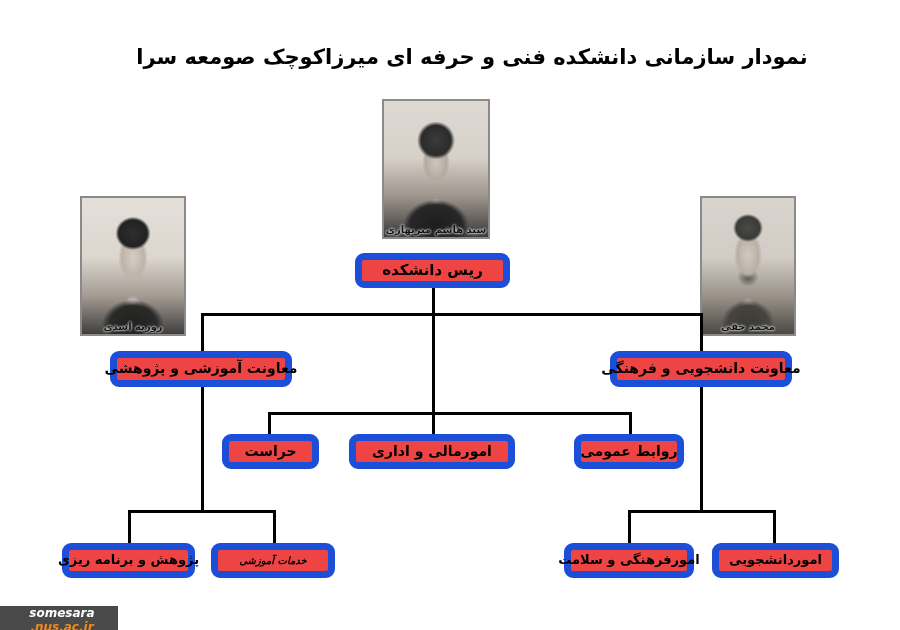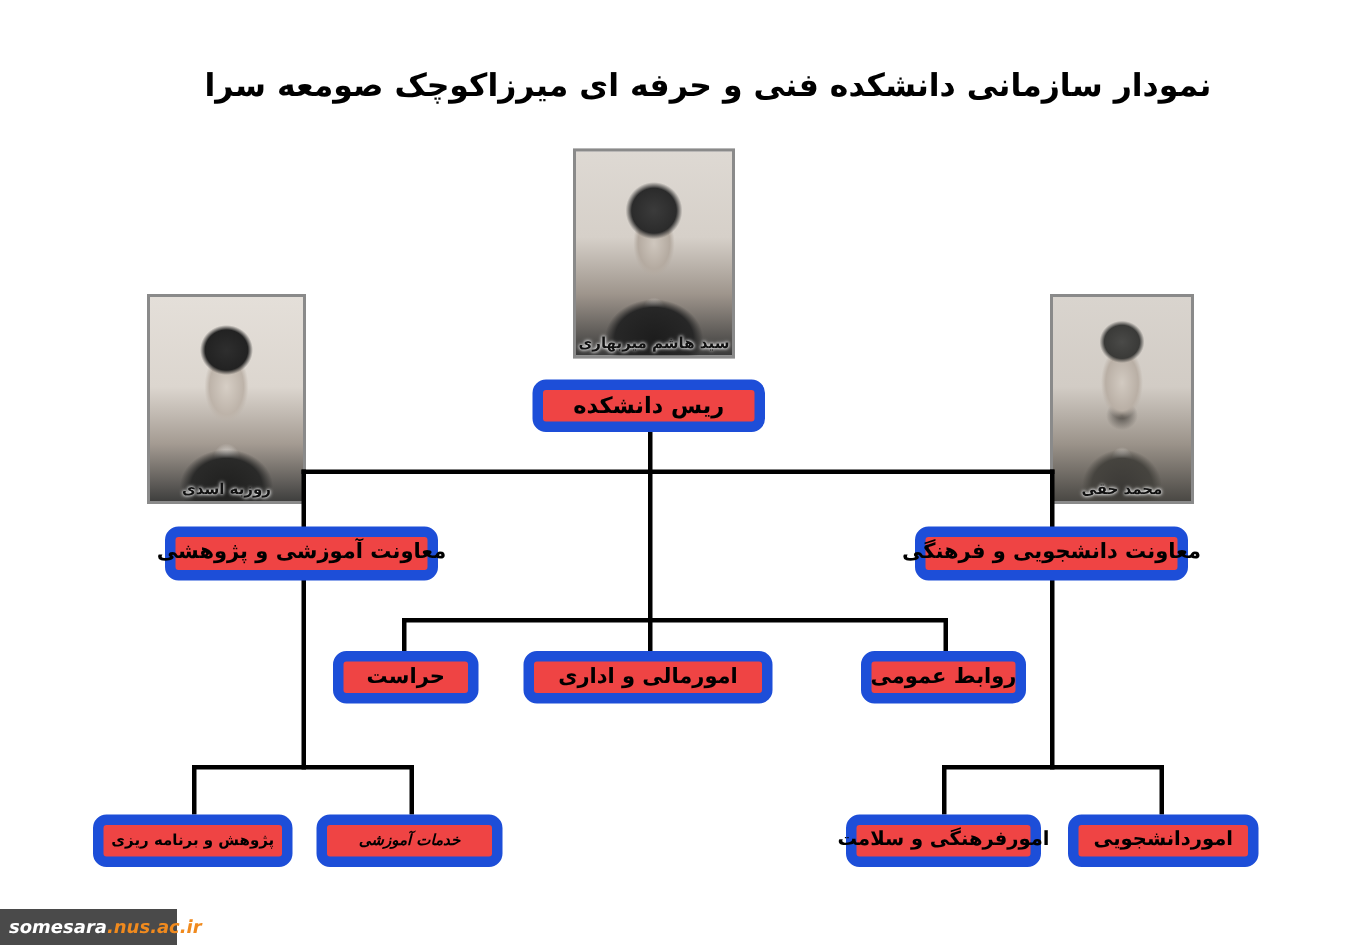--- a/index.html
+++ b/index.html
@@ -92,20 +92,21 @@
   .hline{height:3px;}
 
   
   .watermark{
     position:absolute;left:0;bottom:0;
     width:118px;height:24px;
     background:#4a4a4a;
     display:flex;align-items:center;
     padding-left:6px;box-sizing:border-box;
     z-index:9;
+    flex-direction:column;
   }
   .watermark .wm1{
     font-size:12px;font-weight:bold;font-style:italic;color:#ffffff;
     font-family:"DejaVu Sans","Liberation Sans",sans-serif;
   }
   .watermark .wm2{
     font-size:12px;font-weight:bold;font-style:italic;color:#f08a1e;
     font-family:"DejaVu Sans","Liberation Sans",sans-serif;
   }
 </style>
@@ -114,21 +115,21 @@
 
 <div class="canvas">
 
   <div class="chart-title">نمودار سازمانی  دانشکده فنی و حرفه ای میرزاکوچک صومعه سرا</div>
 
   <div class="photo" style="left:382px;top:99px;width:108px;height:140px;">
     <div class="pic face-a"></div>
     <div class="caption">سید هاشم میربهاری</div>
   </div>
 
-  <div class="photo" style="left:98px;top:196px;width:106px;height:140px;">
+  <div class="photo" style="left:80px;top:196px;width:106px;height:140px;">
     <div class="pic face-b"></div>
     <div class="caption">روزبه اسدی</div>
   </div>
 
   <div class="photo" style="left:700px;top:196px;width:96px;height:140px;">
     <div class="pic face-c"></div>
     <div class="caption">محمد حقی</div>
   </div>
 
   <div class="ln vline" style="left:432px;top:286px;height:150px;"></div>
@@ -169,21 +170,21 @@
   </div>
 
   <div class="node" style="left:349px;top:434px;width:166px;height:35px;font-size:14px;">
     <span>امورمالی و اداری</span>
   </div>
 
   <div class="node" style="left:574px;top:434px;width:110px;height:35px;font-size:14px;">
     <span>روابط عمومی</span>
   </div>
 
-  <div class="node" style="left:62px;top:543px;width:133px;height:35px;font-size:10px;">
+  <div class="node" style="left:62px;top:543px;width:133px;height:35px;font-size:13px;">
     <span>پژوهش و برنامه ریزی</span>
   </div>
 
   <div class="node" style="left:211px;top:543px;width:124px;height:35px;font-size:10px;font-style:italic;">
     <span>خدمات آموزشی</span>
   </div>
 
   <div class="node" style="left:564px;top:543px;width:130px;height:35px;font-size:13px;">
     <span>امورفرهنگی و سلامت</span>
   </div>

